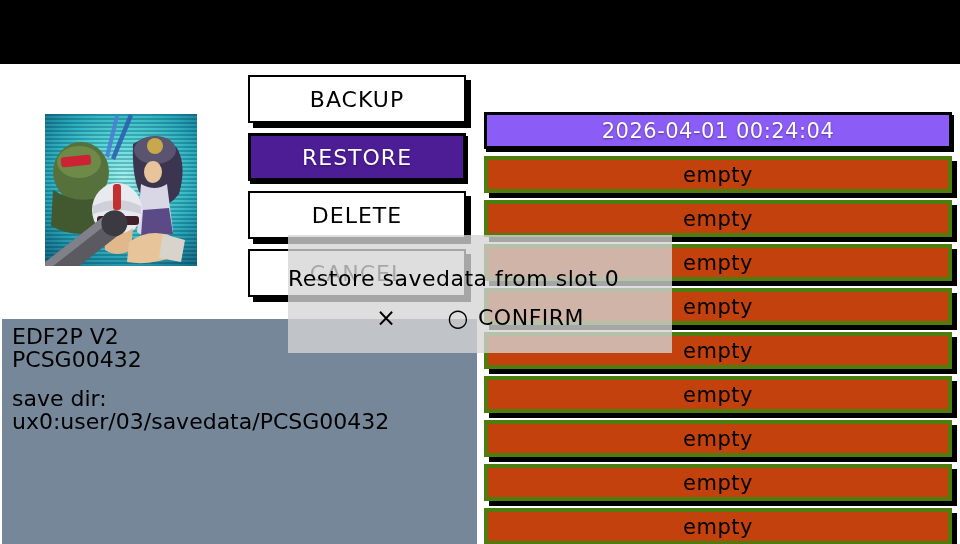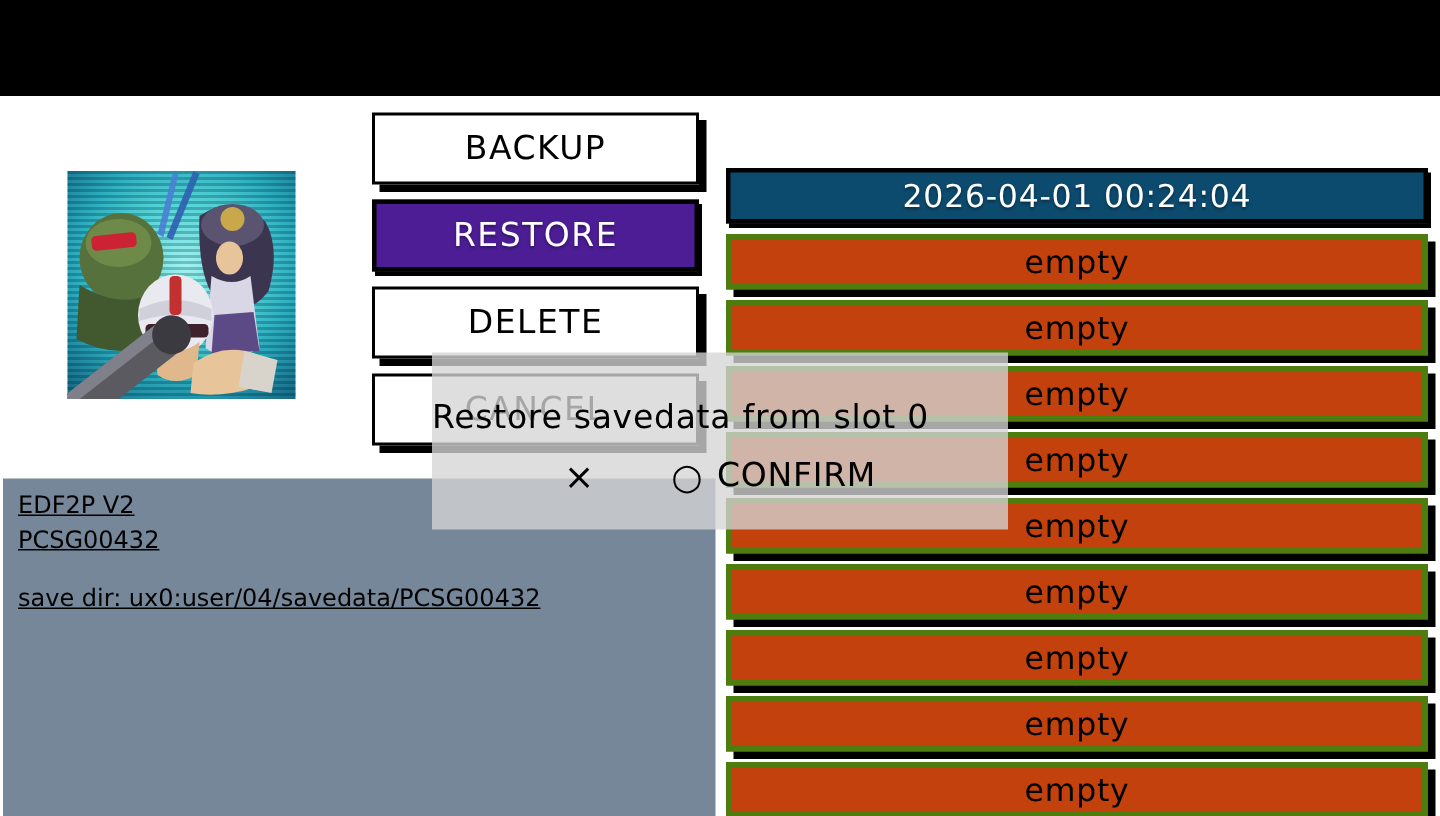--- a/index.html
+++ b/index.html
@@ -27,34 +27,34 @@
   }
   .btn.selected{
     background:#4c1d95;border:3px solid #000;box-shadow:2px 3px 0 0 #000;
     color:#fff;text-shadow:0 1px 2px rgba(0,0,0,0.35);
   }
 
   
   .info-panel{
     position:absolute;left:2px;top:295px;width:475px;height:242px;background:#76879a;
   }
-  .info-line{position:absolute;left:10px;font-size:16px;line-height:23px;color:#000;text-decoration:underline;}
+  .info-line{position:absolute;left:10px;font-size:22px;line-height:23px;color:#000;}
   .info-title{top:6px;}
   .info-id{top:29px;}
   .info-savedir{top:68px;}
 
   
   .slot{
     position:absolute;left:484px;width:468px;height:37px;box-sizing:border-box;
     background:#c2410c;border:4px solid #4d7c0f;box-shadow:5px 5px 0 0 #000;
     display:flex;align-items:center;justify-content:center;
     font-size:21px;letter-spacing:0.5px;cursor:pointer;
   }
   .slot.selected{
-    background:#0c4a6e;border:3px solid #000;box-shadow:2px 3px 0 0 #000;
+    background:#8b5cf6;border:3px solid #000;box-shadow:2px 3px 0 0 #000;
     color:#fff;text-shadow:0 1px 2px rgba(0,0,0,0.4);text-align:center;
   }
 
   
   .dialog{
     position:absolute;left:288px;top:211px;width:384px;height:118px;
     background:rgba(213,213,213,0.78);z-index:10;
   }
   .dialog-message{
     position:absolute;top:31px;left:0;right:0;text-align:left;
@@ -113,21 +113,21 @@
   </div>
 
   <div class="btn" style="top:51px">BACKUP</div>
   <div class="btn selected" style="top:109px">RESTORE</div>
   <div class="btn" style="top:167px">DELETE</div>
   <div class="btn" style="top:225px">CANCEL</div>
 
   <div class="info-panel">
     <div class="info-line info-title">EDF2P V2</div>
     <div class="info-line info-id">PCSG00432</div>
-    <div class="info-line info-savedir">save dir: ux0:user/04/savedata/PCSG00432</div>
+    <div class="info-line info-savedir">save dir: ux0:user/03/savedata/PCSG00432</div>
   </div>
 
   <div class="slot selected" style="top:88px">2026-04-01 00:24:04</div>
   <div class="slot" style="top:132px">empty</div>
   <div class="slot" style="top:176px">empty</div>
   <div class="slot" style="top:220px">empty</div>
   <div class="slot" style="top:264px">empty</div>
   <div class="slot" style="top:308px">empty</div>
   <div class="slot" style="top:352px">empty</div>
   <div class="slot" style="top:396px">empty</div>

